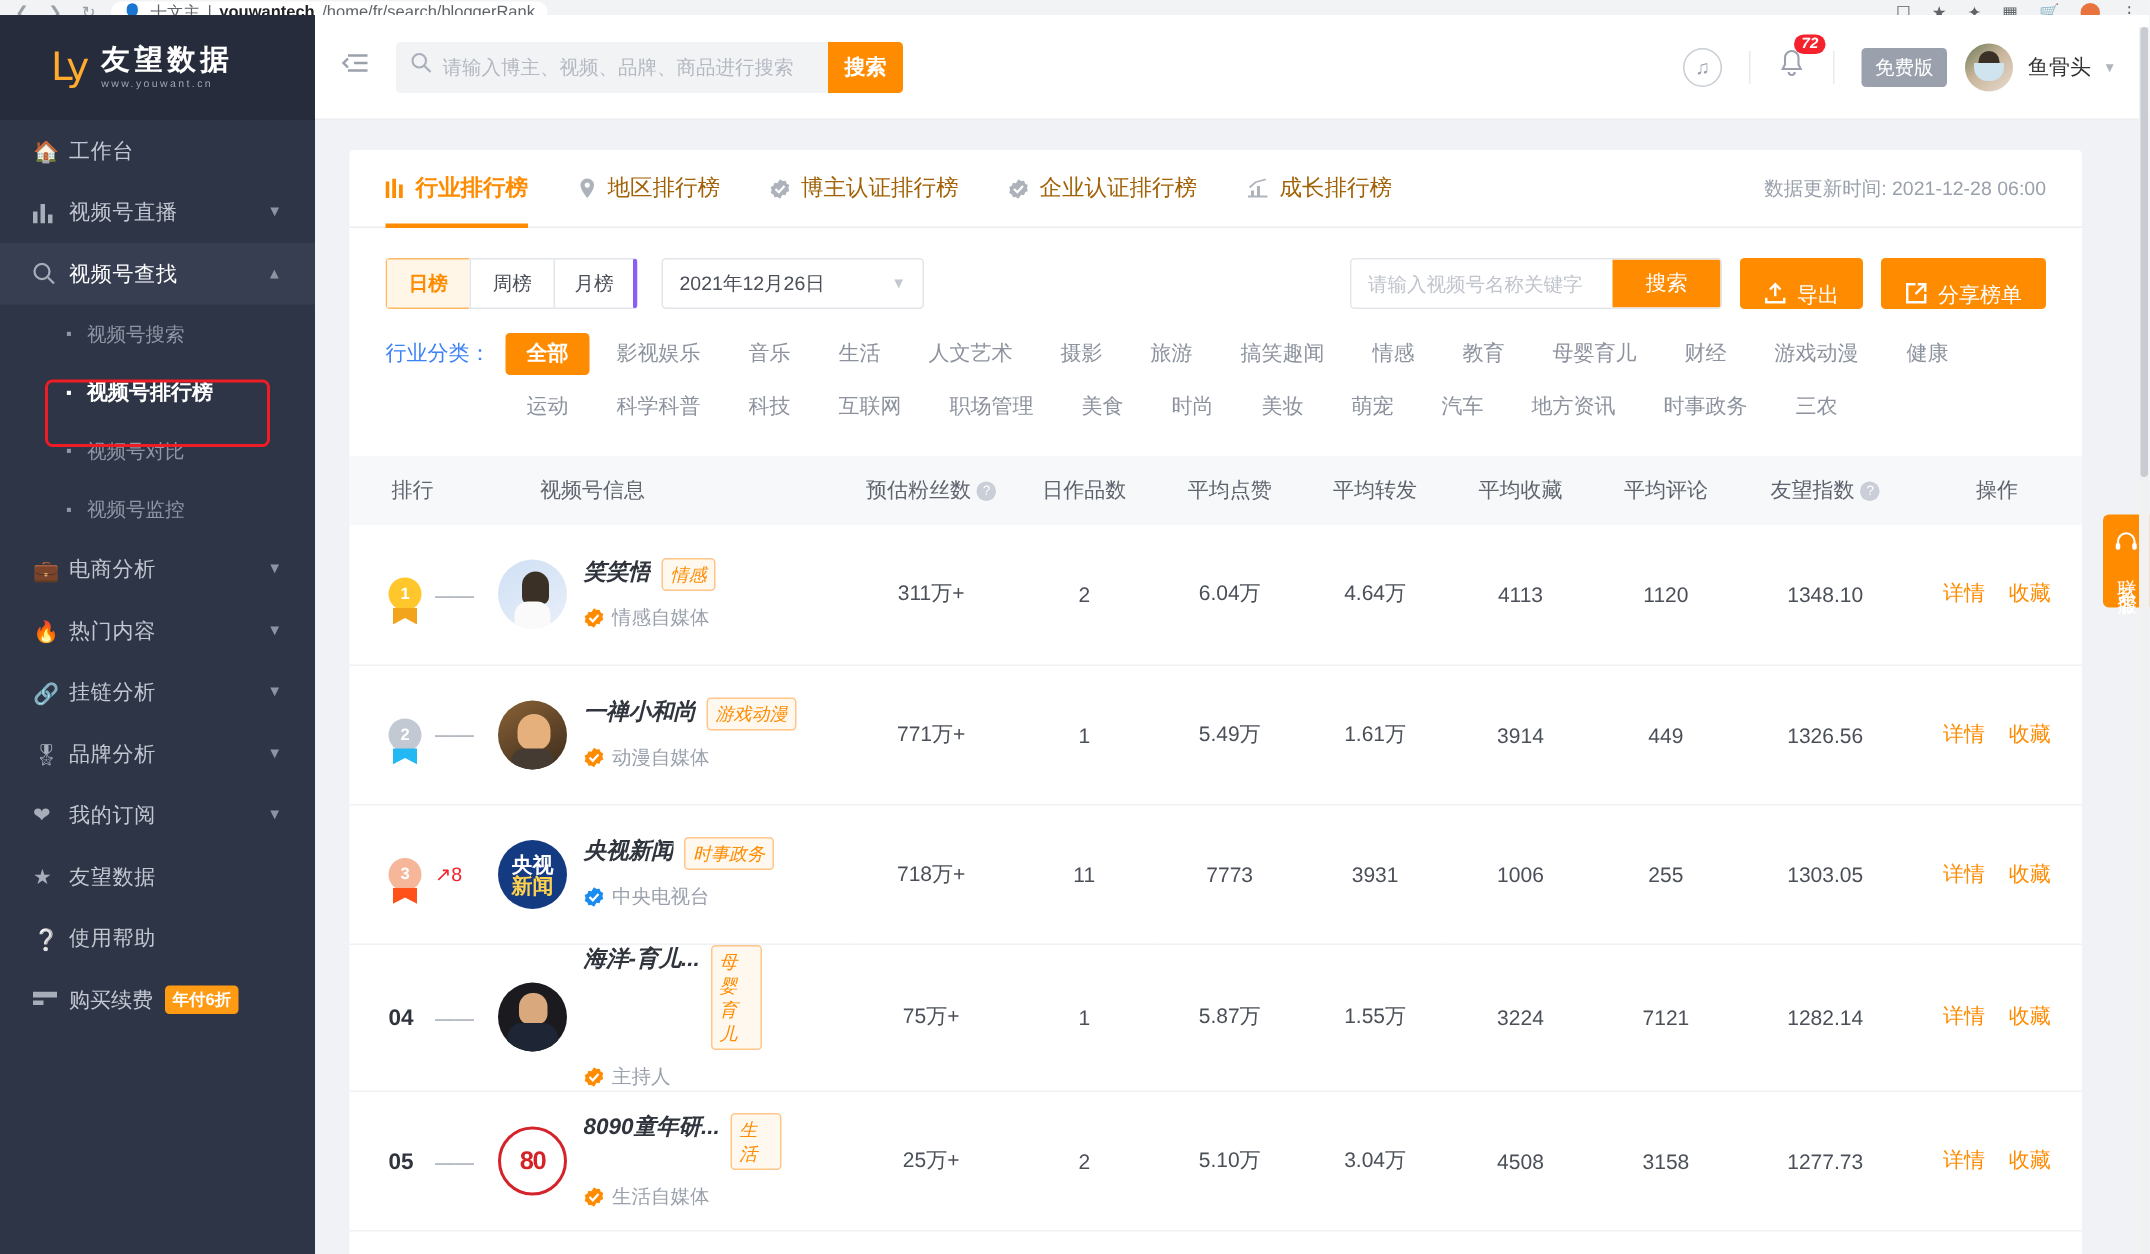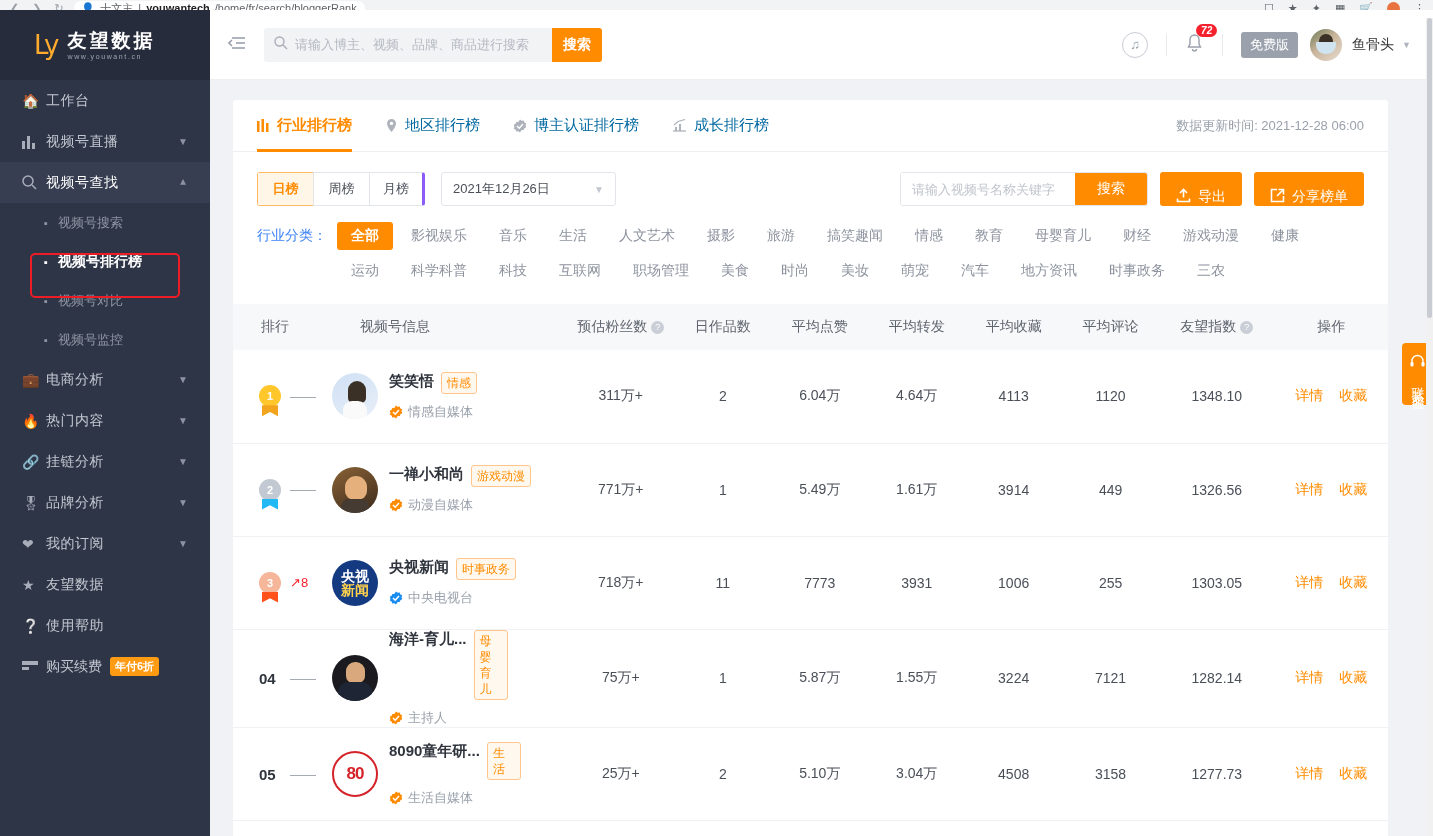--- a/index.html
+++ b/index.html
@@ -130,21 +130,21 @@
   
   .card {
     position: absolute; top: 100px; left: 233px; width: 1155px; min-height: 760px;
     background: #fff; border-radius: 3px;
   }
   .tabs-row {
     display: flex; align-items: center; height: 52px;
     border-bottom: 1px solid #eceef2; padding: 0 24px; position: relative;
   }
   .tab {
-    display: flex; align-items: center; gap: 7px; font-size: 15px; color: #0369a1;
+    display: flex; align-items: center; gap: 7px; font-size: 15px; color: #a16207;
     margin-right: 33px; height: 52px; cursor: pointer; position: relative;
   }
   .tab.active { color: #ff8b00; font-weight: bold; }
   .tab.active::after {
     content: ""; position: absolute; bottom: 0; left: 0; right: 0;
     height: 3px; background: #ff8b00;
   }
   .tab .tico { display: flex; align-items: center; color: #aeb3bb; }
   .tab.active .tico { color: #ff8b00; }
   .update-time { margin-left: auto; font-size: 13px; color: #9aa1ac; }
@@ -256,21 +256,21 @@
   .av-4 { background: #1b1b1f; }
   .av-4::before { content:""; position:absolute; left:14px; top:7px; width:19px; height:21px; background:#d9a87c; border-radius:9px 9px 7px 7px; }
   .av-4::after { content:""; position:absolute; left:6px; top:27px; width:34px; height:21px; background:#1e2535; border-radius:10px 10px 0 0; }
   .av-5 {
     background: #fff; border: 2px solid #d5232a; color: #d5232a;
     display: flex; align-items: center; justify-content: center;
     font-weight: bold; font-size: 17px; letter-spacing: -1px;
   }
 
   .info-text { min-width: 0; }
-  .name-line { display: flex; align-items: flex-start; gap: 7px; }
+  .name-line { display: flex; align-items: flex-start; gap: 7px; font-style: italic; }
   .bname {
     font-size: 15px; color: #2f343d; font-weight: bold; white-space: nowrap;
     max-width: 104px; overflow: hidden; text-overflow: ellipsis; cursor: pointer;
   }
   .tagbox {
     border: 1px solid #ffc58a; background: #fff8ef; color: #ff8b00;
     font-size: 12px; border-radius: 3px; padding: 2px 5px; line-height: 1.35;
   }
   .tagbox.narrow { max-width: 34px; }
   .sub-line { display: flex; align-items: center; gap: 5px; margin-top: 9px; font-size: 13px; color: #9aa1ac; }
@@ -491,20 +491,29 @@
         <span>地区排行榜</span>
       </div>
       <div class="tab">
         <span class="tico">
           <svg width="14" height="14" viewBox="0 0 14 14">
               <path d="M7 0.5l1.7 1.2 2-.2.7 1.9 1.8.9-.6 2 .6 2-1.8.9-.7 1.9-2-.2L7 13.5l-1.7-1.2-2 .2-.7-1.9-1.8-.9.6-2-.6-2 1.8-.9.7-1.9 2 .2z" fill="currentColor"></path>
               <polyline points="4,7 6.2,9.2 10,5" fill="none" stroke="#fff" stroke-width="1.4"></polyline>
             </svg>
         </span>
         <span>博主认证排行榜</span>
+      </div>
+      <div class="tab">
+        <span class="tico">
+          <svg width="14" height="14" viewBox="0 0 14 14">
+              <path d="M7 0.5l1.7 1.2 2-.2.7 1.9 1.8.9-.6 2 .6 2-1.8.9-.7 1.9-2-.2L7 13.5l-1.7-1.2-2 .2-.7-1.9-1.8-.9.6-2-.6-2 1.8-.9.7-1.9 2 .2z" fill="currentColor"></path>
+              <polyline points="4,7 6.2,9.2 10,5" fill="none" stroke="#fff" stroke-width="1.4"></polyline>
+            </svg>
+        </span>
+        <span>企业认证排行榜</span>
       </div>
       <div class="tab">
         <span class="tico">
           <svg width="15" height="13" viewBox="0 0 15 13">
               <line x1="1" y1="12" x2="14" y2="12" stroke="currentColor" stroke-width="1.3"></line>
               <rect x="3" y="8" width="2" height="4" fill="currentColor"></rect>
               <rect x="7" y="5" width="2" height="7" fill="currentColor"></rect>
               <polyline points="2,6 6,2.5 13,0.5" fill="none" stroke="currentColor" stroke-width="1.2"></polyline>
             </svg>
         </span>

